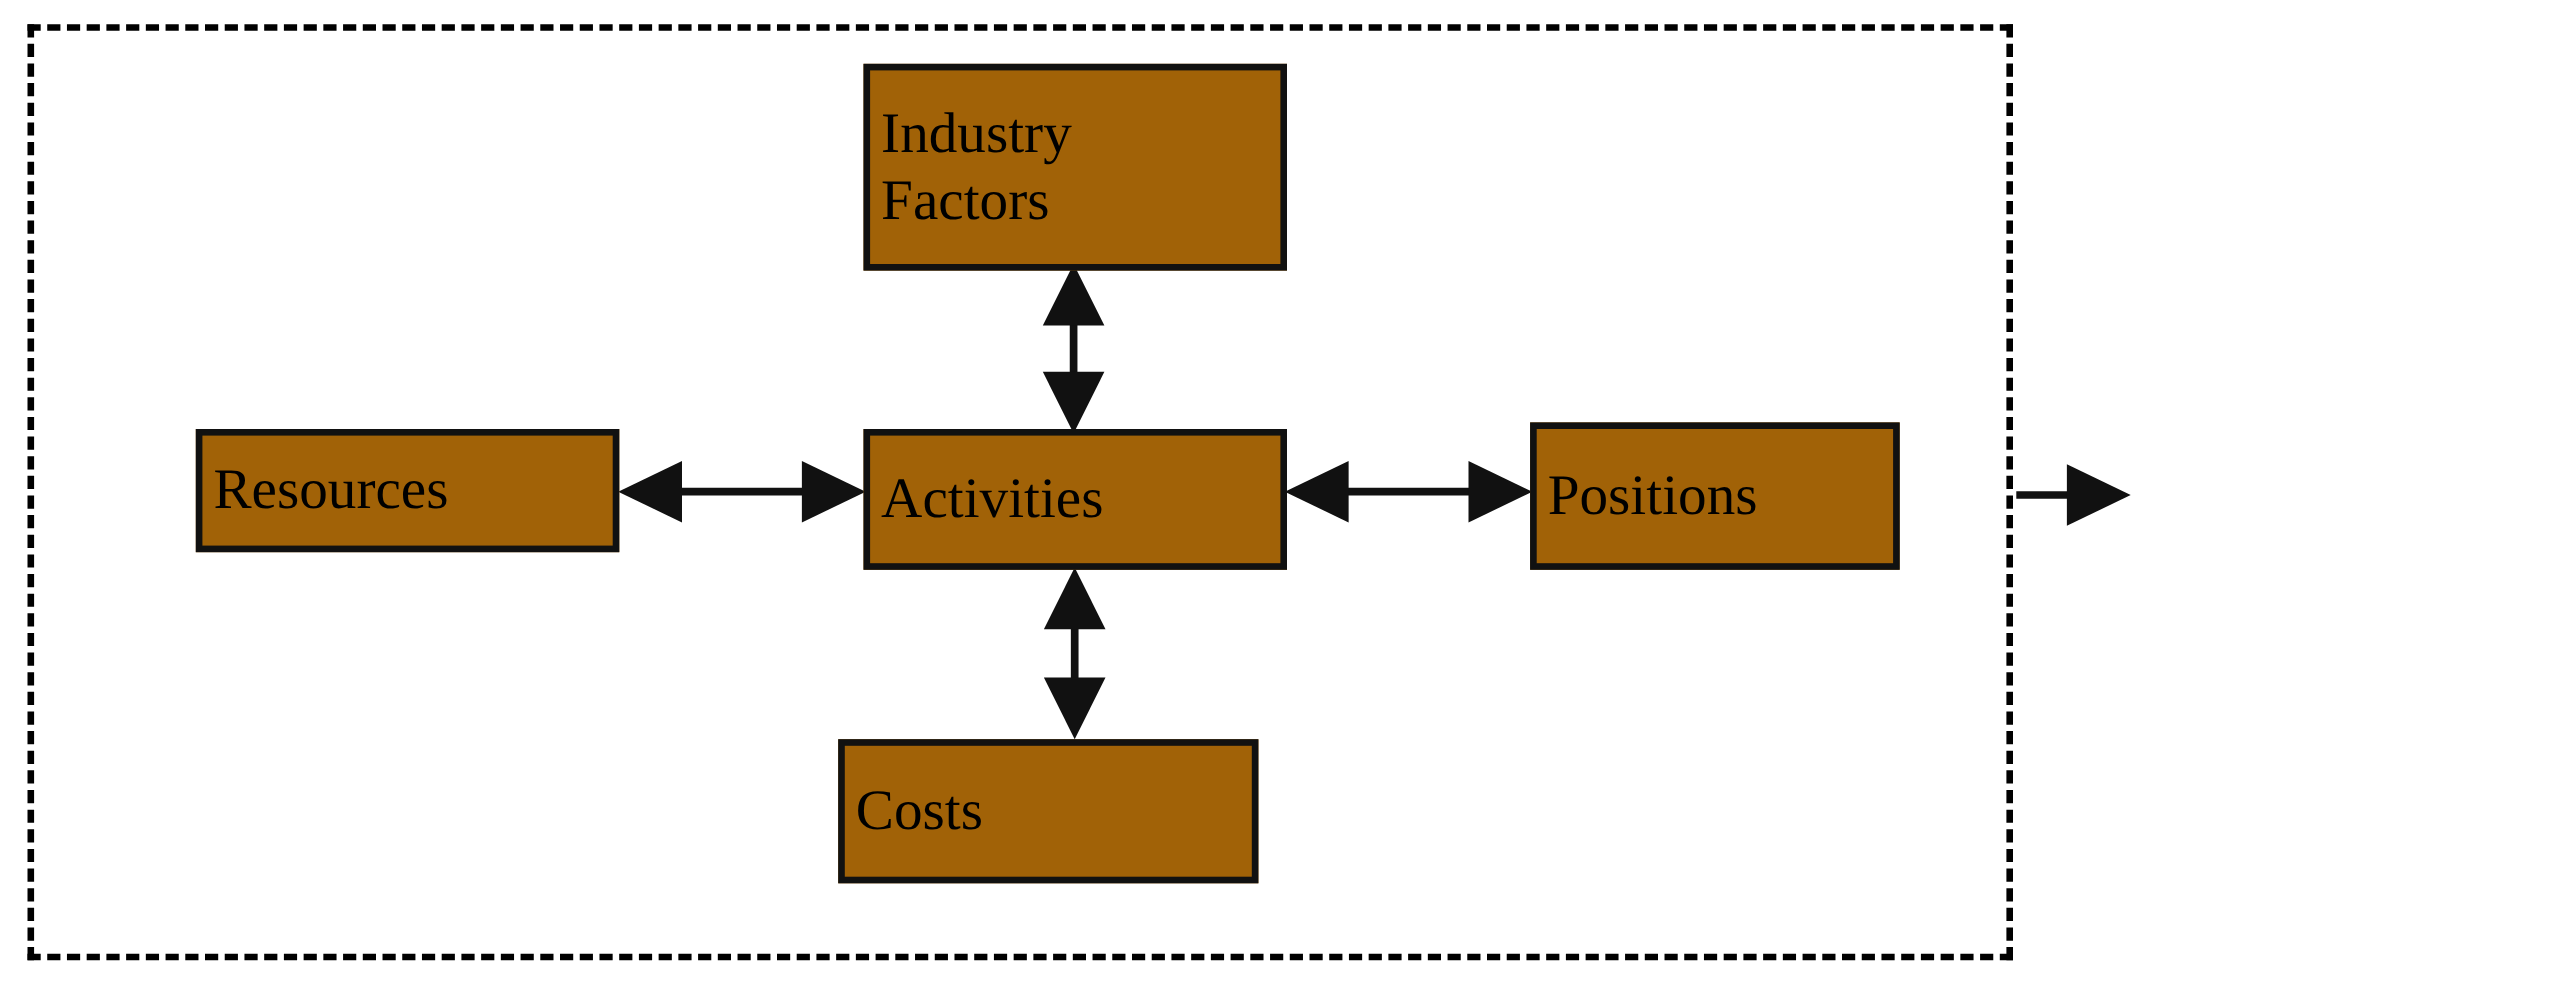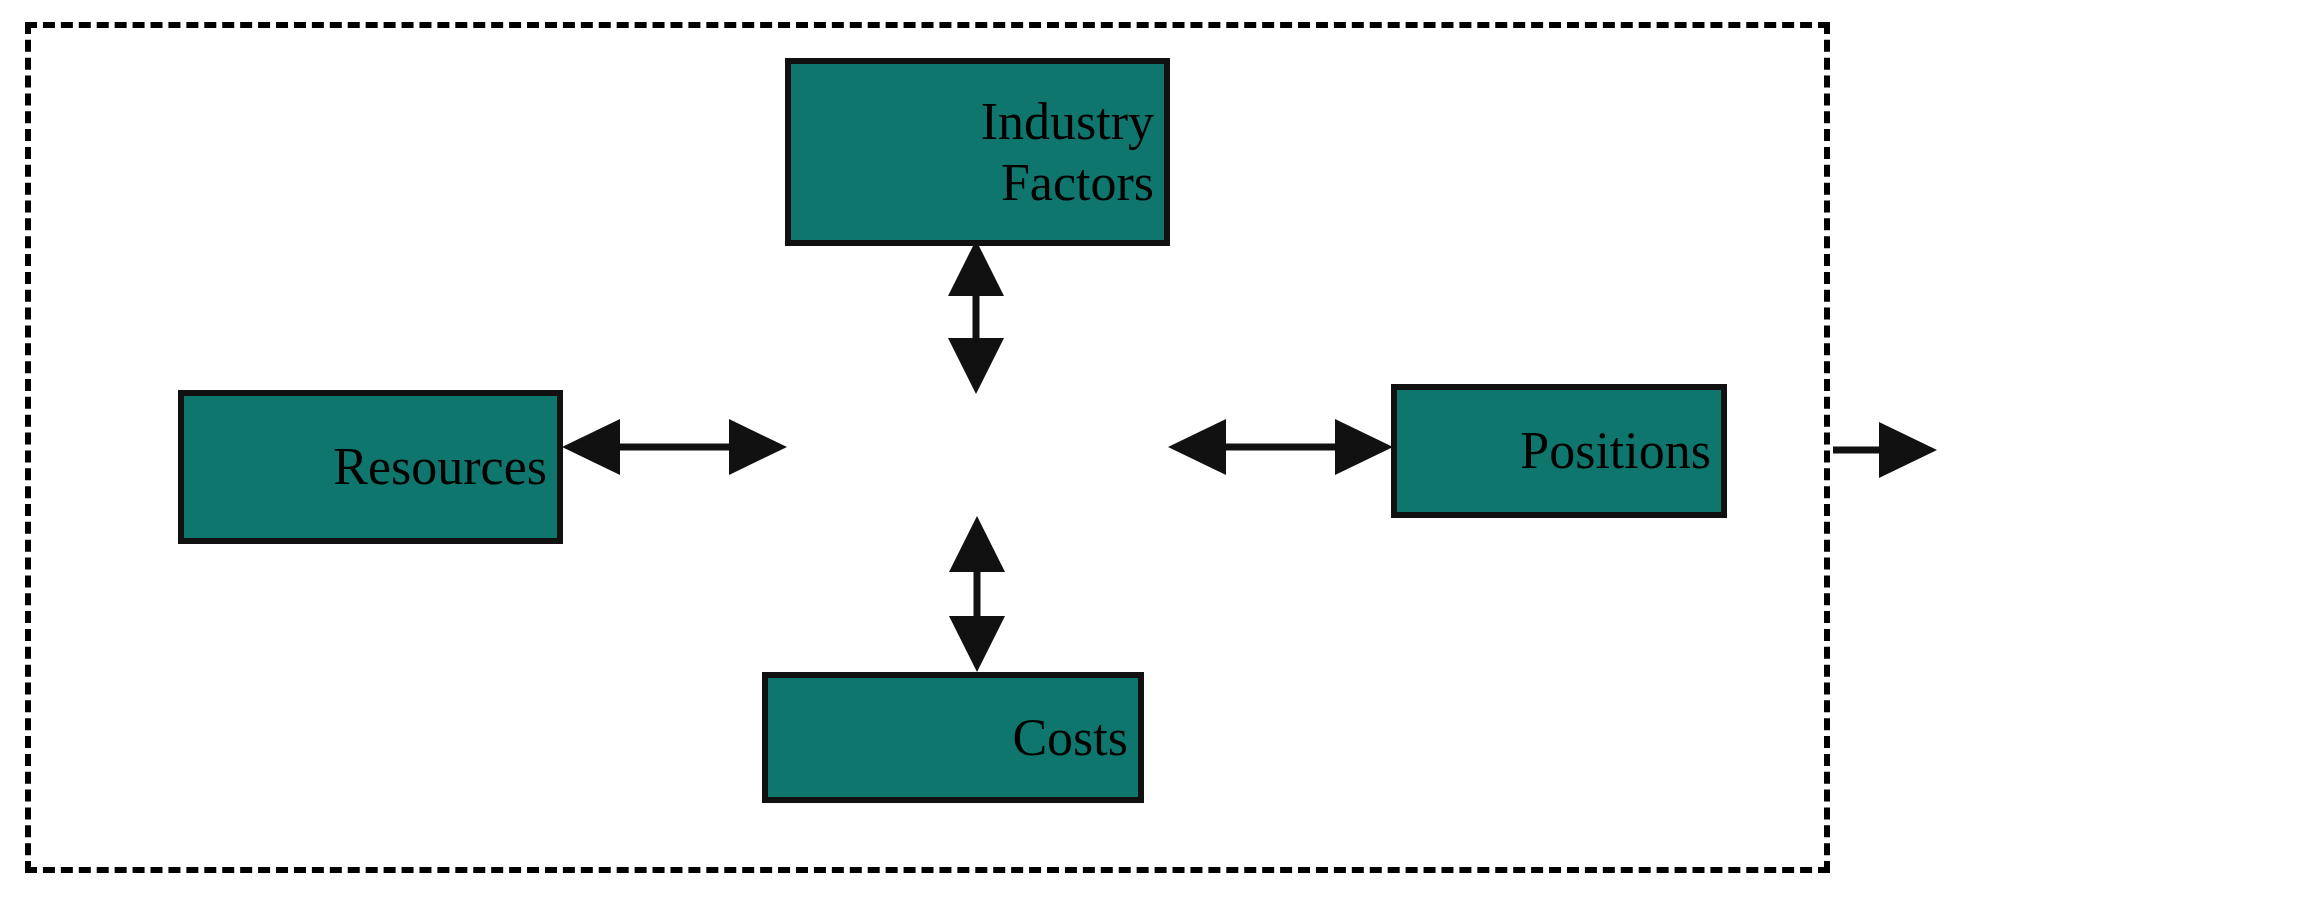--- a/index.html
+++ b/index.html
@@ -29,44 +29,44 @@
     border: 6px dashed #000000;
     box-sizing: border-box;
     background: transparent;
   }
 
   
   .node {
     position: absolute;
     box-sizing: border-box;
     border: 6px solid #111111;
-    background: #0f766e;
+    background: #a16207;
     display: flex;
     align-items: center;
     justify-content: center;
-    text-align: right;
+    text-align: left;
     color: #000000;
     line-height: 1.18;
   }
   .node .node-label {
     display: block;
     width: 100%;
     padding: 0 10px;
     box-sizing: border-box;
     white-space: pre-line;
   }
 
   
   .node.dashed {
     border: 6px dashed #111111;
   }
 
   
   #node-industry  { left: 785px;  top: 58px;  width: 385px; height: 188px; font-size: 52px; }
-  #node-resources { left: 178px;  top: 390px; width: 385px; height: 154px; font-size: 52px; }
+  #node-resources { left: 178px;  top: 390px; width: 385px; height: 112px; font-size: 52px; }
   #node-activities{ left: 785px;  top: 390px; width: 385px; height: 128px; font-size: 52px; }
   #node-positions { left: 1391px; top: 384px; width: 336px; height: 134px; font-size: 52px; }
   #node-costs     { left: 762px;  top: 672px; width: 382px; height: 131px; font-size: 52px; }
   #node-profit    { left: 1934px; top: 376px; width: 372px; height: 128px; font-size: 46px; }
 
   
   #connectors {
     position: absolute;
     left: 0;
     top: 0;
@@ -118,20 +118,23 @@
 
   <div class="node" id="node-industry">
     <span class="node-label">Industry
 Factors</span>
   </div>
 
   <div class="node" id="node-resources">
     <span class="node-label">Resources</span>
   </div>
 
+  <div class="node" id="node-activities">
+    <span class="node-label">Activities</span>
+  </div>
 
   <div class="node" id="node-positions">
     <span class="node-label">Positions</span>
   </div>
 
   <div class="node" id="node-costs">
     <span class="node-label">Costs</span>
   </div>
 
 

